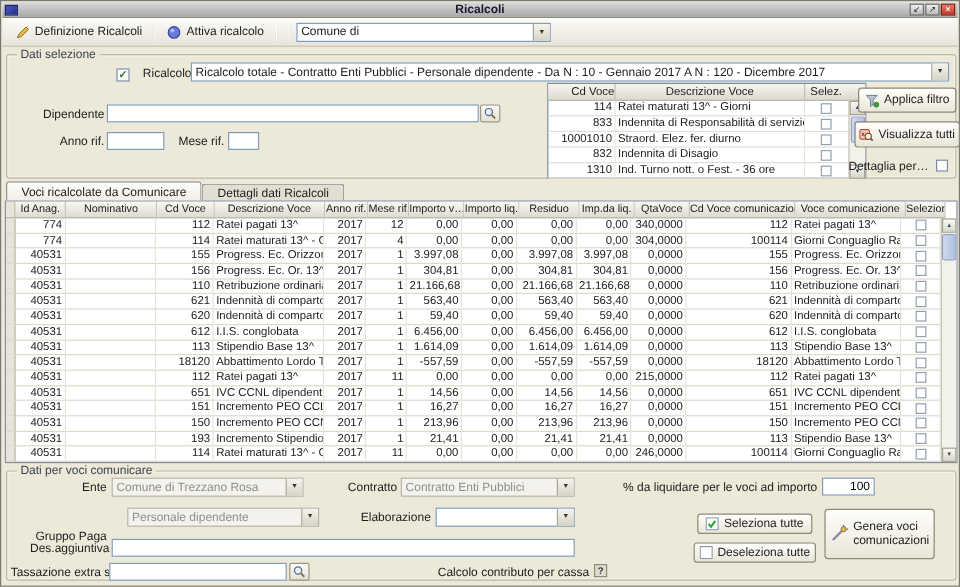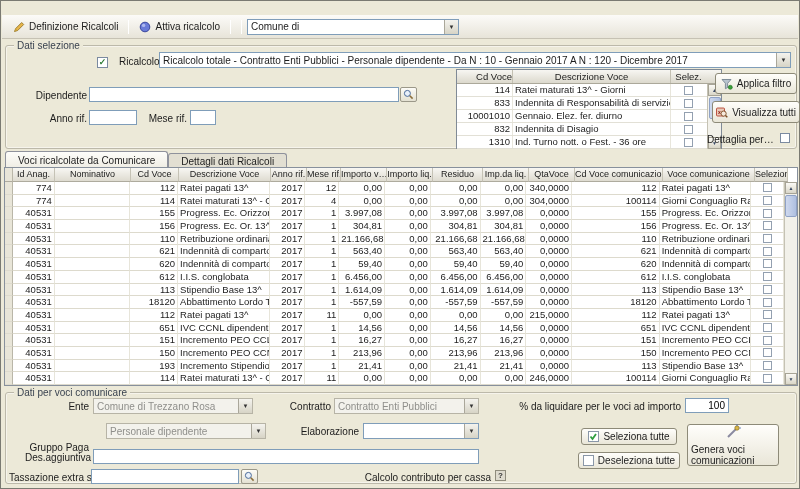--- a/index.html
+++ b/index.html
@@ -92,20 +92,29 @@
   svg { display:block; }
   .two-line { font-size:10px; line-height:11px; }
   .helpbox { position:absolute; width:11px; height:11px; background:#dedbce; border:1px solid #8f8c7c; font-size:8px; font-weight:bold;
     color:#333; text-align:center; line-height:10px; }
 </style>
 </head>
 <body>
 
 <div id="window">
 
+  <div class="titlebar">
+    <div class="app-icon"></div>
+    <div class="title-text">Ricalcoli</div>
+    <div class="win-controls">
+      <div class="win-btn">↙</div>
+      <div class="win-btn">↗</div>
+      <div class="win-btn close">×</div>
+    </div>
+  </div>
 
   <div class="toolbar">
     <div class="tbtn">
       <span>
         <svg width="12" height="12" viewBox="0 0 12 12">
             <path d="M1.5 10.5 l1.2-3 6-6 2 2-6 6z" fill="#e8b64b" stroke="#8a6d1f" stroke-width="0.8"></path>
             <path d="M1.5 10.5 l1.2-3 1.8 1.8z" fill="#caa13a"></path>
           </svg>
       </span>
       <span>Definizione Ricalcoli</span>
@@ -169,21 +178,21 @@
           </div>
           <div class="mt-row">
             <div class="mt-c mcd">833</div>
             <div class="mt-c mdesc">Indennita di Responsabilità di servizio</div>
             <div class="mt-c msel" style="border-right:none;">
               <span class="mcb"></span>
             </div>
           </div>
           <div class="mt-row">
             <div class="mt-c mcd">10001010</div>
-            <div class="mt-c mdesc">Gennaio. Elez. fer. diurno</div>
+            <div class="mt-c mdesc">Straord. Elez. fer. diurno</div>
             <div class="mt-c msel" style="border-right:none;">
               <span class="mcb"></span>
             </div>
           </div>
           <div class="mt-row">
             <div class="mt-c mcd">832</div>
             <div class="mt-c mdesc">Indennita di Disagio</div>
             <div class="mt-c msel" style="border-right:none;">
               <span class="mcb"></span>
             </div>
@@ -621,21 +630,21 @@
   </div>
   <div class="btn" style="left:580px; top:427px; width:96px; height:17px;">
     <span>
       <svg width="11" height="11" viewBox="0 0 11 11">
           <rect x="0.5" y="0.5" width="10" height="10" fill="#fff" stroke="#8a97a8"></rect>
           <path d="M2.5 5.5 l2 2.5 3.5-5" fill="none" stroke="#2f9e3f" stroke-width="1.8"></path>
         </svg>
     </span>
     <span>Seleziona  tutte</span>
   </div>
-  <div class="btn" style="left:686px; top:423px; width:92px; height:42px; flex-direction:column; padding:0 3px;">
+  <div class="btn" style="left:686px; top:423px; width:92px; height:42px; flex-direction:row; padding:0 3px;">
     <span>
       <svg width="16" height="16" viewBox="0 0 16 16">
           <line x1="3" y1="13" x2="11" y2="5" stroke="#8a8aa0" stroke-width="2"></line>
           <circle cx="12" cy="4" r="2.2" fill="#d8b84a" stroke="#8a6d1f" stroke-width="0.7"></circle>
           <line x1="12" y1="0.5" x2="12" y2="2" stroke="#4a6ab0" stroke-width="1"></line>
           <line x1="14.5" y1="4" x2="15.8" y2="4" stroke="#4a6ab0" stroke-width="1"></line>
         </svg>
     </span>
     <span style="text-align:left; line-height:11px;">Genera voci comunicazioni</span>
   </div>

